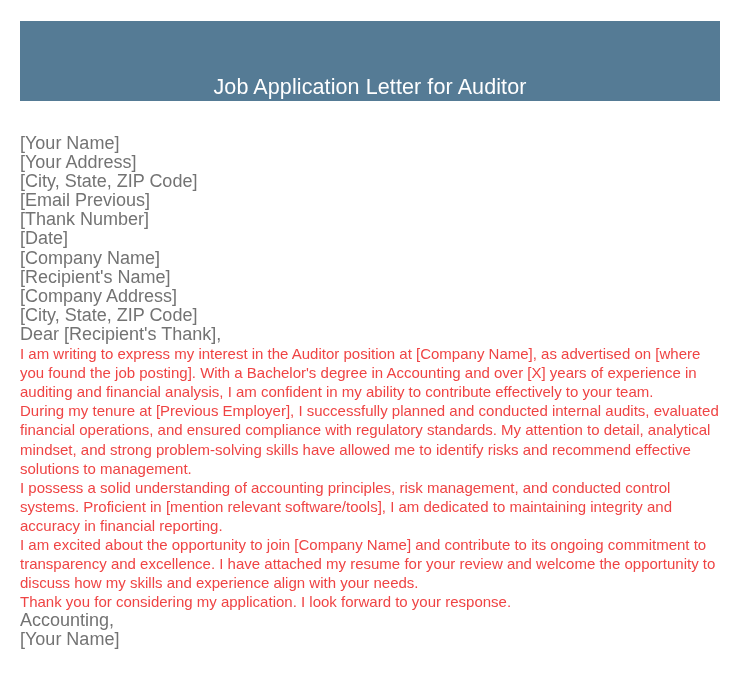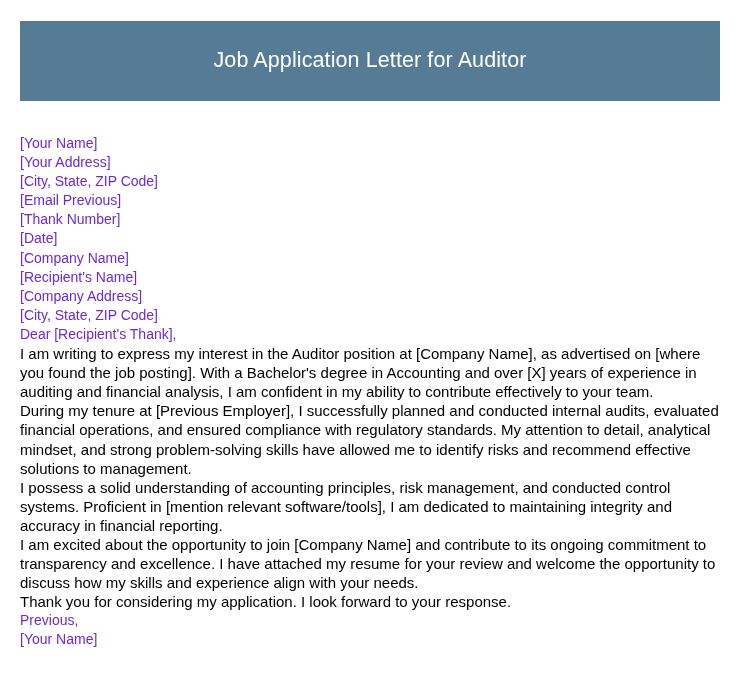--- a/index.html
+++ b/index.html
@@ -21,52 +21,52 @@
     box-sizing: border-box;
   }
   .doc-header {
     position: absolute;
     left: 20px;
     top: 21px;
     width: 700px;
     height: 80px;
     background: #557b95;
     display: flex;
-    align-items: center;
+    align-items: flex-end;
     justify-content: center;
     box-sizing: border-box;
   }
   .doc-title {
     color: #ffffff;
     font-size: 21.5px;
     font-weight: 400;
     line-height: 1.2;
     letter-spacing: 0.1px;
     text-align: center;
     white-space: nowrap;
   }
   .letter-body {
     position: absolute;
     left: 20px;
     top: 134px;
     width: 700px;
     box-sizing: border-box;
   }
   .line {
-    color: #6d28d9;
-    font-size: 14px;
+    color: #737373;
+    font-size: 18px;
     line-height: 19.1px;
     font-weight: 400;
     margin: 0;
     padding: 0;
     text-align: left;
     word-wrap: break-word;
   }
   .para {
-    color: #000000;
+    color: #ef4444;
     font-size: 15px;
     line-height: 19.1px;
     font-weight: 400;
     margin: 0;
     padding: 0;
     text-align: left;
   }
 </style>
 </head>
 <body>
@@ -93,18 +93,18 @@
     <div class="line">[City, State, ZIP Code]</div>
 
     <div class="line">Dear [Recipient's Thank],</div>
 
     <p class="para">I am writing to express my interest in the Auditor position at [Company Name], as advertised on [where you found the job posting]. With a Bachelor's degree in Accounting and over [X] years of experience in auditing and financial analysis, I am confident in my ability to contribute effectively to your team.</p>
     <p class="para">During my tenure at [Previous Employer], I successfully planned and conducted internal audits, evaluated financial operations, and ensured compliance with regulatory standards. My attention to detail, analytical mindset, and strong problem-solving skills have allowed me to identify risks and recommend effective solutions to management.</p>
     <p class="para">I possess a solid understanding of accounting principles, risk management, and conducted control systems. Proficient in [mention relevant software/tools], I am dedicated to maintaining integrity and accuracy in financial reporting.</p>
     <p class="para">I am excited about the opportunity to join [Company Name] and contribute to its ongoing commitment to transparency and excellence. I have attached my resume for your review and welcome the opportunity to discuss how my skills and experience align with your needs.</p>
     <p class="para">Thank you for considering my application. I look forward to your response.</p>
 
-    <div class="line">Previous,</div>
+    <div class="line">Accounting,</div>
     <div class="line">[Your Name]</div>
 
   </div>
 
 </div>
 
 </body></html>

